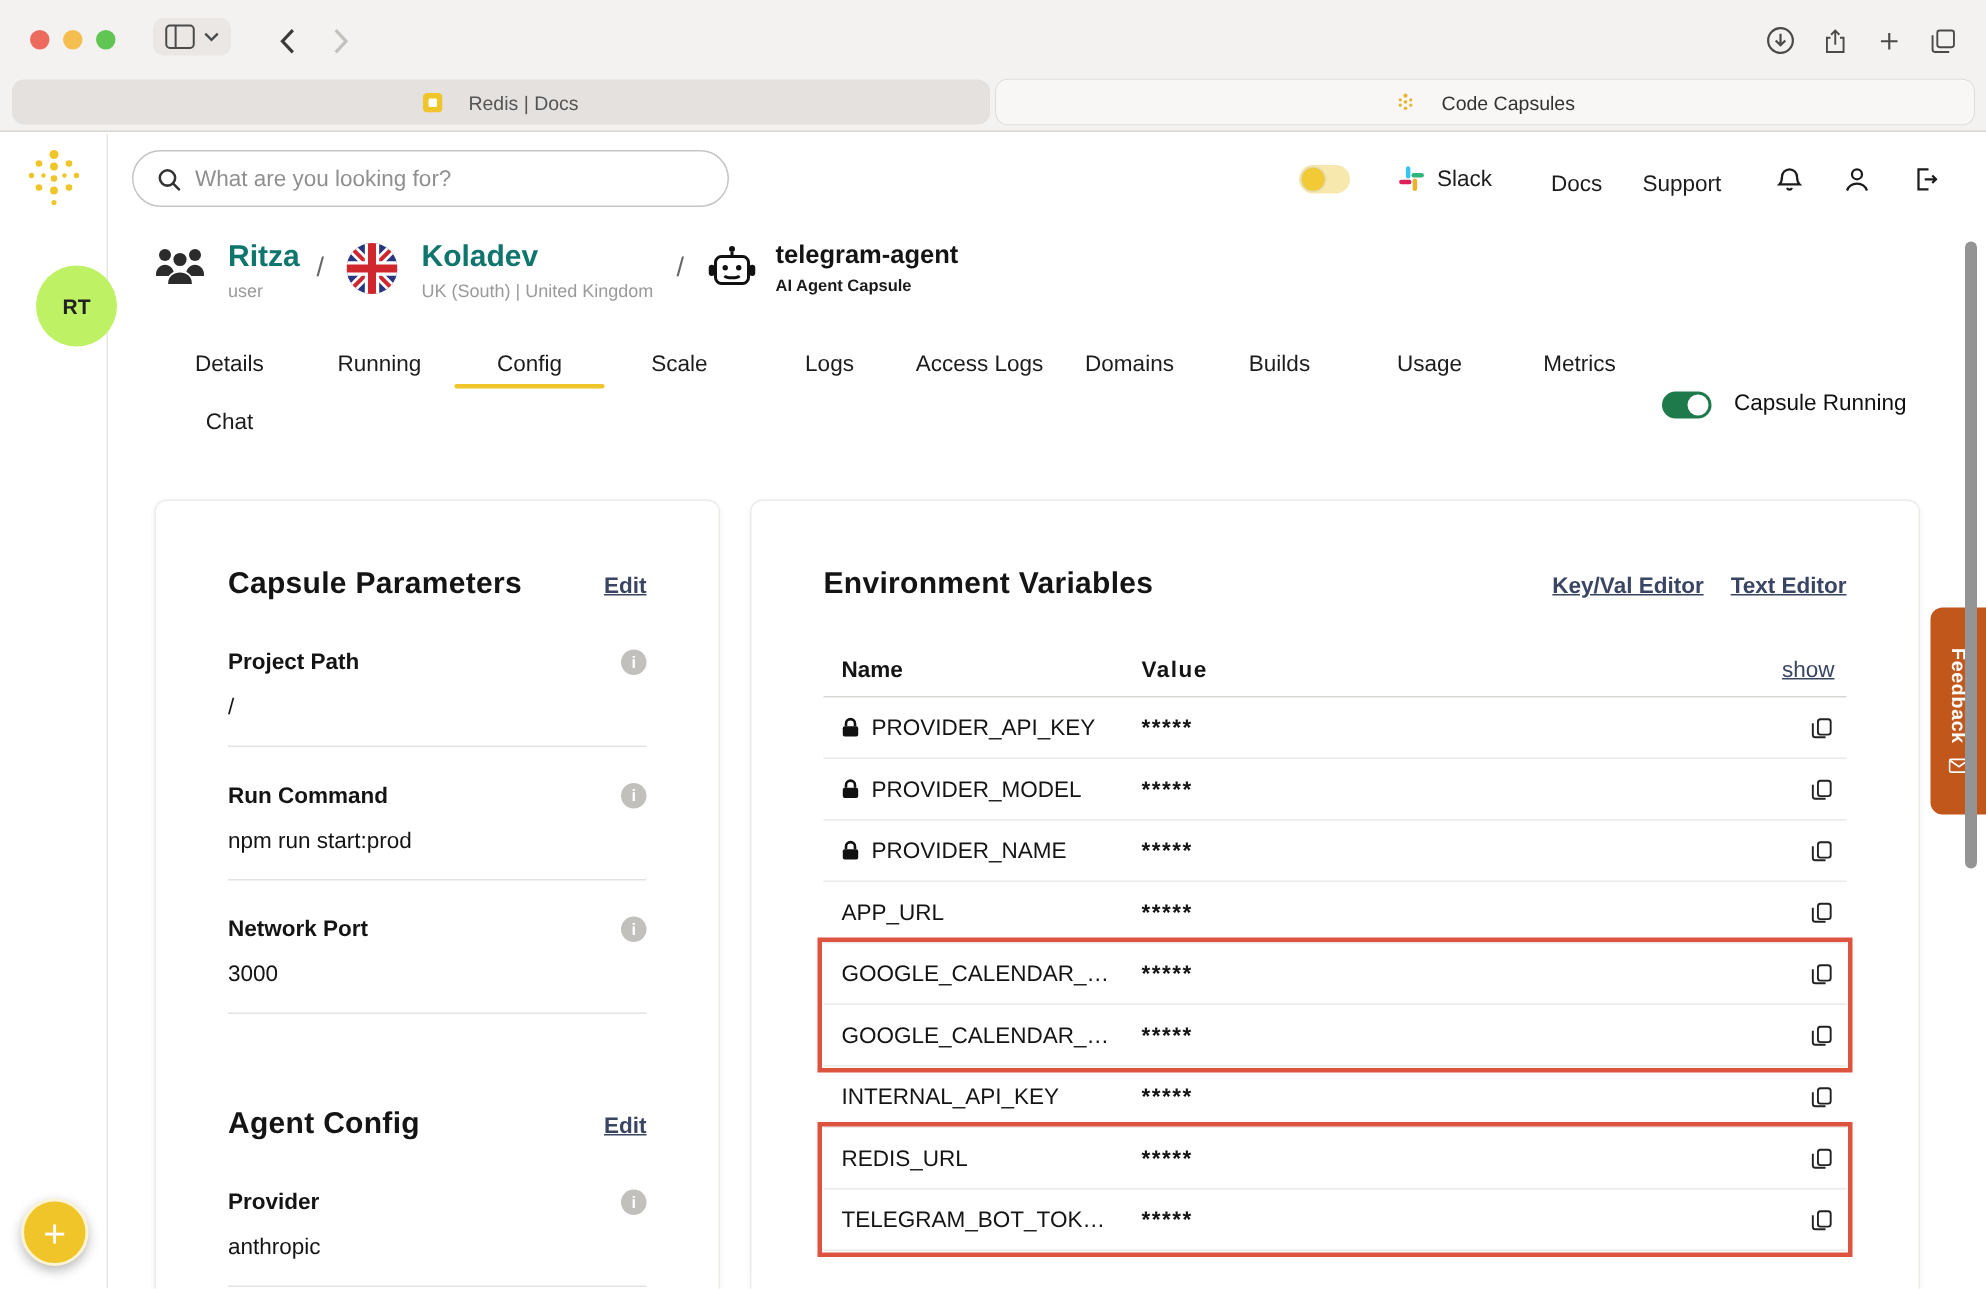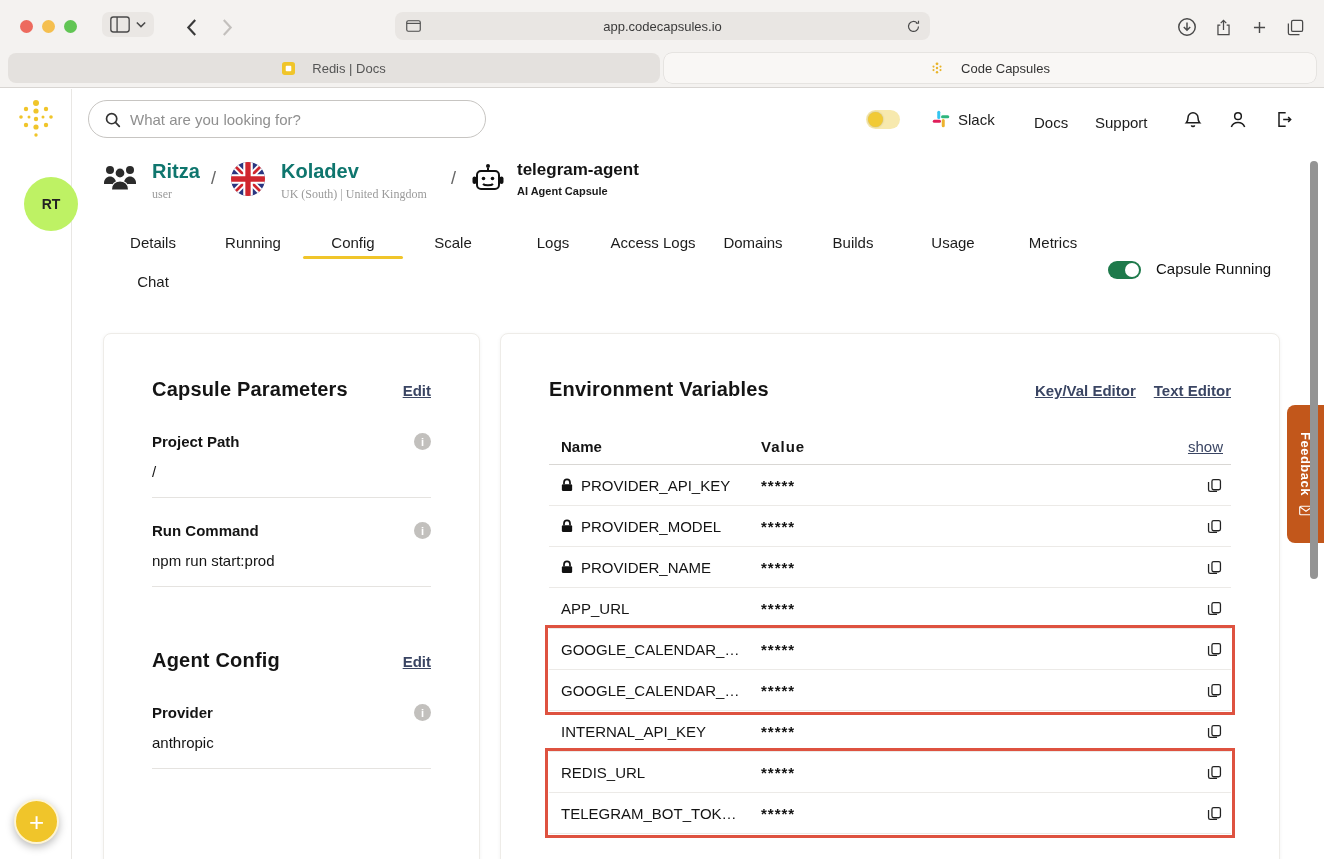--- a/index.html
+++ b/index.html
@@ -45,21 +45,21 @@
   .nav-support { left:1095px; top:111px; }
   .icon-btn { position:absolute; top:109px; cursor:pointer; }
   .icon-bell { left:1183px; }
   .icon-person { left:1228px; }
   .icon-logout { left:1274px; }
 
   
   .bc-icon { position:absolute; }
   .bc-text { position:absolute; }
   .bc-name { font-weight:bold; font-size:20px; color:#0f766e; }
-  .bc-sub { font-size:12px; color:#9a9a9a; margin-top:4px;font-family:Liberation Serif, serif; }
+  .bc-sub { font-size:12px; color:#9a9a9a; margin-top:4px; }
   .bc-sep { position:absolute; top:168px; font-size:18px; color:#666; }
 
   .bc3-name { font-weight:bold; font-size:17px; }
   .bc3-sub { font-size:11px; font-weight:bold; color:#1a1a1a; margin-top:5px; }
 
   
   .tabs-row { position:absolute; left:103px; top:228px; width:1000px; display:flex; flex-wrap:wrap; }
   .tab-item { width:100px; text-align:center; font-size:15px; color:#1c1c1c; padding:6px 0 16px; position:relative; cursor:pointer; }
   .tab-item.active::after { content:""; position:absolute; left:0; right:0; bottom:8px; height:3px; background:#F0C52A; border-radius:2px; }
 
@@ -128,35 +128,20 @@
     <svg width="11" height="17" viewBox="0 0 10 16">
         <path d="M8.5 1L2 8l6.5 7" fill="none" stroke="#3a3a3a" stroke-width="2"></path>
       </svg>
   </div>
   <div class="chrome-btn" style="left:214px;">
     <svg width="11" height="17" viewBox="0 0 10 16">
         <path d="M1.5 1L8 8l-6.5 7" fill="none" stroke="#c3c0bd" stroke-width="2"></path>
       </svg>
   </div>
 
-  <div class="urlbar">
-    <span class="page-ic">
-      <svg width="15" height="12" viewBox="0 0 20 16" fill="none" stroke="#4a4a4a" stroke-width="1.5">
-          <rect x="1" y="1" width="18" height="14" rx="2"></rect>
-          <line x1="1" y1="4.5" x2="19" y2="4.5"></line>
-        </svg>
-    </span>
-    <span>app.codecapsules.io</span>
-    <span class="reload-ic">
-      <svg width="15" height="15" viewBox="0 0 24 24" fill="none" stroke="#4a4a4a" stroke-width="1.9">
-          <path d="M20 12a8 8 0 11-2.3-5.7"></path>
-          <path d="M20 2.6v4.2h-4.2"></path>
-        </svg>
-    </span>
-  </div>
 
   <div class="chrome-btn" style="left:1174px;">
     <svg width="22" height="22" viewBox="0 0 24 24" fill="none" stroke="#4a4a4a" stroke-width="1.6">
         <circle cx="12" cy="12" r="9"></circle>
         <path d="M12 7v8M8.5 12l3.5 3.5L15.5 12"></path>
       </svg>
   </div>
   <div class="chrome-btn" style="left:1210px;">
     <svg width="19" height="21" viewBox="0 0 24 24" fill="none" stroke="#4a4a4a" stroke-width="1.6">
         <path d="M8 9H5v12h14V9h-3"></path>
@@ -368,20 +353,27 @@
   </div>
 
   <div class="field" style="margin-top:24px;">
     <div class="field-label-row">
       <span class="field-label">Run Command</span>
       <span class="info-icon"></span>
     </div>
     <div class="field-value">npm run start:prod</div>
   </div>
 
+  <div class="field" style="margin-top:24px;">
+    <div class="field-label-row">
+      <span class="field-label">Network Port</span>
+      <span class="info-icon"></span>
+    </div>
+    <div class="field-value">3000</div>
+  </div>
 
   <div class="title-row agent-title-row">
     <span class="card-title">Agent Config</span>
     <span class="link">Edit</span>
   </div>
 
   <div class="field">
     <div class="field-label-row">
       <span class="field-label">Provider</span>
       <span class="info-icon"></span>

